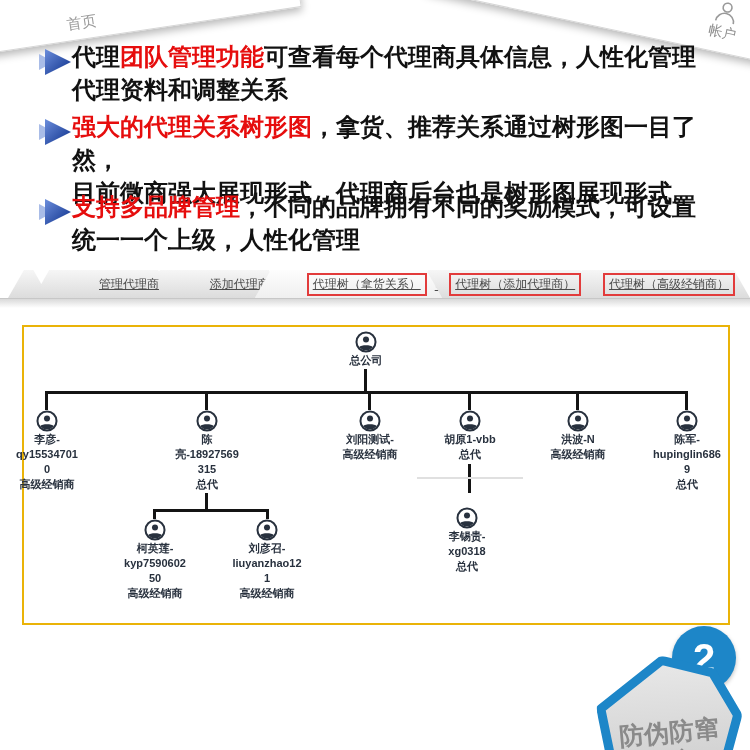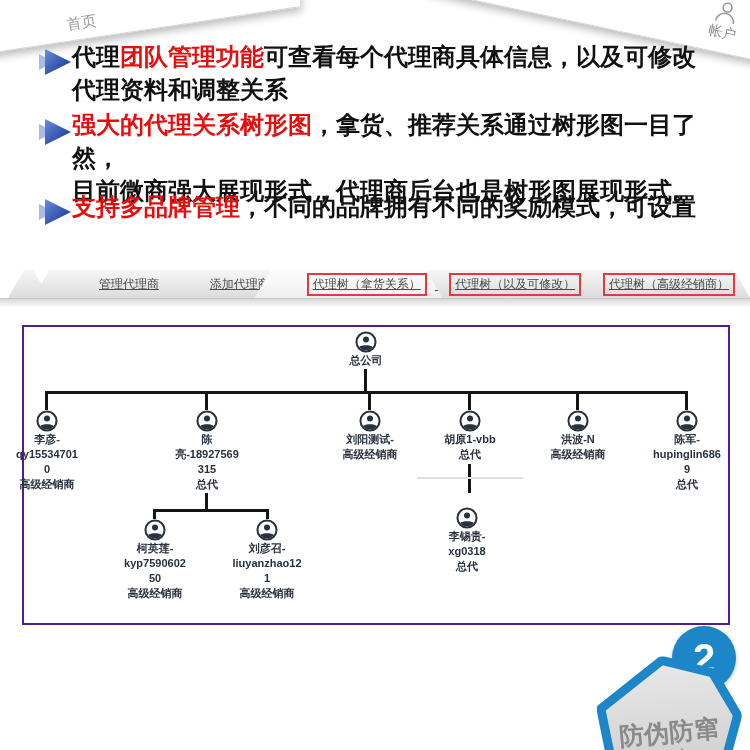--- a/index.html
+++ b/index.html
@@ -15,41 +15,41 @@
   .acct{position:absolute;right:88px;bottom:10px;text-align:center;color:#8f8f8f;font-size:14px;}
   .acct svg{display:block;margin:0 auto 1px auto;}
 
   
   .bullet{position:absolute;left:38px;width:704px;font-size:24px;font-weight:bold;
           line-height:33px;color:#111;}
   .bullet .txt{display:block;padding-left:34px;}
   .bullet .red{color:#e60d0d;}
   .bullet .arrow{position:absolute;left:0;top:6px;}
   #bullet-1{top:40px;}
-  #bullet-2{top:110px;font-family:Liberation Mono, monospace;}
+  #bullet-2{top:110px;}
   #bullet-3{top:190px;}
 
   
   .tabbar{position:absolute;left:8px;top:270px;width:742px;height:28px;display:flex;align-items:stretch;}
   .tab{clip-path:polygon(16px 0,calc(100% - 16px) 0,100% 100%,0 100%);
        background:linear-gradient(#f6f6f6,#dcdcdc);
        display:flex;align-items:center;justify-content:flex-end;
        font-size:12px;color:#4a4a4a;filter:drop-shadow(0 0 1px #b3b3b3);text-decoration:underline;}
   .tab.stub{width:44px;margin-left:0;}
   .tab.active{background:linear-gradient(#fdfdfd,#efefef);}
   .rb{border:2px solid #e23b3b;padding:1px 4px;white-space:nowrap;}
   .caret{width:0;height:0;border:4px solid transparent;border-top-color:#adadad;
          margin-left:7px;margin-top:4px;}
   .closex{color:#9a9a9a;font-size:13px;margin-left:8px;}
   .tabshadow{position:absolute;left:0;top:298px;width:750px;height:9px;
              background:linear-gradient(#d9d9d9,#ffffff);border-top:1px solid #c7c7c7;}
 
   
   .tree{position:absolute;left:22px;top:325px;width:704px;height:296px;
-        border:2px solid #4c1d95;background:#fff;}
+        border:2px solid #eab308;background:#fff;}
   .tree-inner{position:relative;width:100%;height:100%;overflow:visible;}
   .node{position:absolute;width:110px;margin-left:-55px;text-align:center;
         font-size:11px;font-weight:bold;color:#28313e;line-height:15px;cursor:pointer;}
   .node svg{display:block;margin:0 auto;}
   .node span{display:block;}
   .cl{position:absolute;background:#141414;}
   .cl.light{background:#e0e0e0;}
 
   
   .badge{position:absolute;right:6px;top:626px;width:146px;height:124px;}
@@ -83,21 +83,21 @@
   <svg class="arrow" width="34" height="32" viewBox="0 0 34 32">
     <defs>
         <linearGradient id="ag1" x1="0" y1="0" x2="1" y2="1">
       <stop offset="0" stop-color="#6c8edc"></stop>
           <stop offset="1" stop-color="#0c2f8a"></stop>
         </linearGradient>
       </defs>
     <polygon points="1,8 16,16 1,24" fill="#a9bce7"></polygon>
     <polygon points="7,3 33,16 7,29" fill="url(#ag1)"></polygon>
   </svg>
-  <span class="txt"><span>代理</span><span class="red">团队管理功能</span><span>可查看每个代理商具体信息，以及可修改</span><br><span>代理资料和调整关系</span></span>
+  <span class="txt"><span>代理</span><span class="red">团队管理功能</span><span>可查看每个代理商具体信息，人性化管理</span><br><span>代理资料和调整关系</span></span>
 </div>
 
 <div class="bullet" id="bullet-2">
   <svg class="arrow" width="34" height="32" viewBox="0 0 34 32">
     <defs>
         <linearGradient id="ag2" x1="0" y1="0" x2="1" y2="1">
       <stop offset="0" stop-color="#6c8edc"></stop>
           <stop offset="1" stop-color="#0c2f8a"></stop>
         </linearGradient>
       </defs>
@@ -111,39 +111,39 @@
   <svg class="arrow" width="34" height="32" viewBox="0 0 34 32">
     <defs>
         <linearGradient id="ag3" x1="0" y1="0" x2="1" y2="1">
       <stop offset="0" stop-color="#6c8edc"></stop>
           <stop offset="1" stop-color="#0c2f8a"></stop>
         </linearGradient>
       </defs>
     <polygon points="1,8 16,16 1,24" fill="#a9bce7"></polygon>
     <polygon points="7,3 33,16 7,29" fill="url(#ag3)"></polygon>
   </svg>
-  <span class="txt"><span></span><span class="red">支持多品牌管理</span><span>，不同的品牌拥有不同的奖励模式，可设置</span><br></span>
+  <span class="txt"><span></span><span class="red">支持多品牌管理</span><span>，不同的品牌拥有不同的奖励模式，可设置</span><br><span>统一一个上级，人性化管理</span></span>
 </div>
 
 <div class="tabbar">
   <div class="tab stub"></div>
   <div class="tab" style="width:150px;margin-left:-16px;z-index:5;">
     <span>管理代理商</span>
       <span class="caret"></span>
   </div>
   <div class="tab" style="width:150px;margin-left:-30px;z-index:4;">
     <span>添加代理商</span>
       <span class="caret"></span>
   </div>
   <div class="tab active" style="width:200px;margin-left:-30px;z-index:6;">
     <span class="rb">代理树（拿货关系）</span>
     <span class="closex">×</span>
   </div>
   <div class="tab" style="width:196px;margin-left:-30px;z-index:3;">
-    <span class="rb">代理树（以及可修改）</span>
+    <span class="rb">代理树（添加代理商）</span>
     <span class="caret"></span>
   </div>
   <div class="tab" style="width:196px;margin-left:-30px;z-index:2;">
     <span class="rb">代理树（高级经销商）</span>
     <span class="caret"></span>
   </div>
 </div>
 <div class="tabshadow"></div>
 
 <div class="tree">

